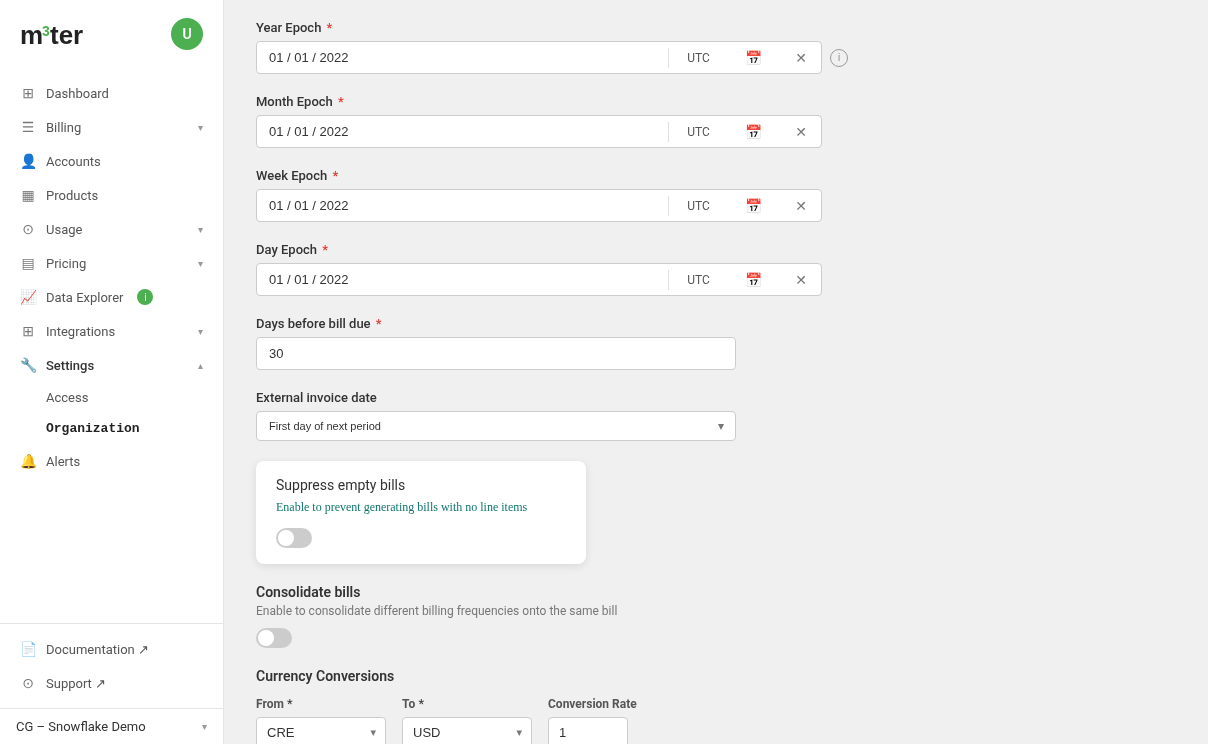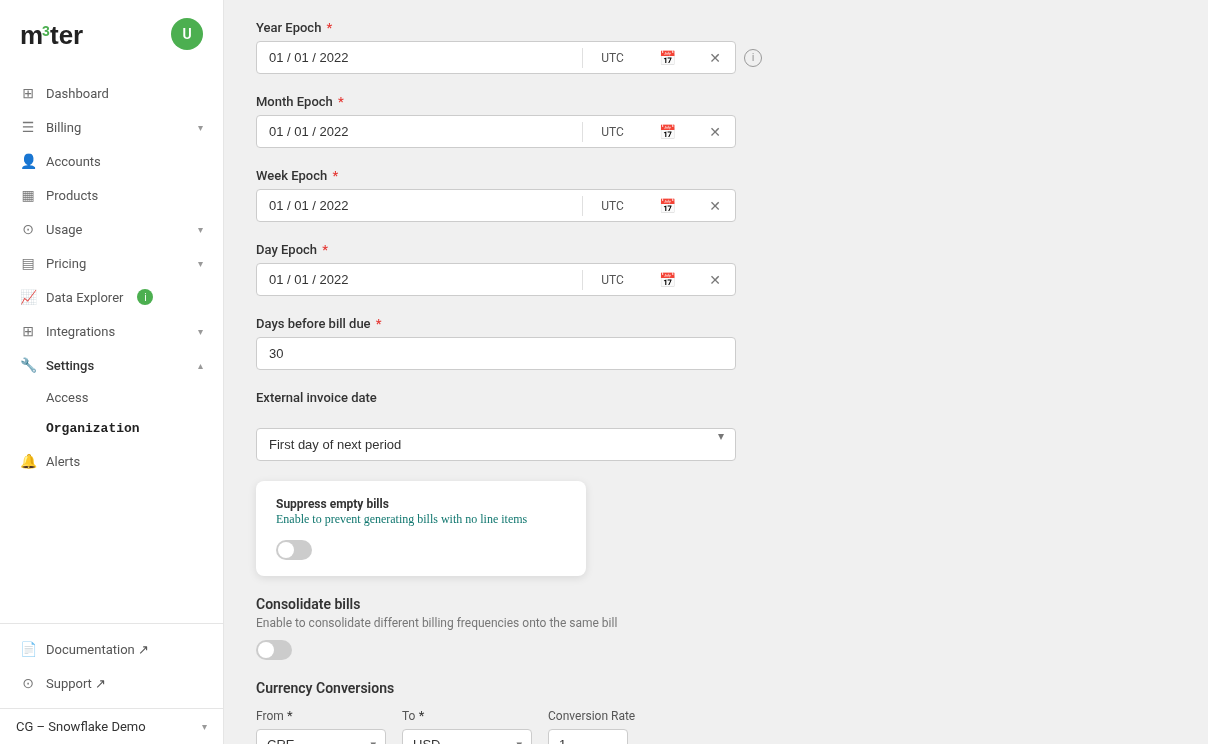--- a/index.html
+++ b/index.html
@@ -147,21 +147,21 @@
       color: #e53935;
       margin-left: 2px;
     }
     .date-input-row {
       display: flex;
       align-items: center;
       gap: 0;
       border: 1px solid #ccc;
       border-radius: 4px;
       background: #fff;
-      width: 480px;
+      width: 566px;
     }
     .date-input-field {
       flex: 1;
       padding: 8px 12px;
       border: none;
       background: transparent;
       font-size: 13px;
       color: #333;
       outline: none;
     }
@@ -206,27 +206,26 @@
       background: #fff;
       color: #333;
       outline: none;
     }
 
     .select-input {
       width: 480px;
       padding: 8px 12px;
       border: 1px solid #ccc;
       border-radius: 4px;
-      font-size: 13px;
+      font-size: 11px;
       background: #fff;
       color: #333;
       outline: none;
       appearance: none;
       cursor: pointer;
-      margin-top: 17px;
     }
     .select-wrapper {
       position: relative;
       width: 480px;
     }
     .select-wrapper::after {
       content: '▾';
       position: absolute;
       right: 12px;
       top: 50%;
@@ -239,23 +238,24 @@
     
     .toggle-card {
       background: #fff;
       border-radius: 8px;
       padding: 16px 20px;
       width: 330px;
       box-shadow: 0 2px 8px rgba(0,0,0,0.1);
       margin-bottom: 20px;
     }
     .toggle-card-title {
-      font-size: 12px;
-      font-weight: 700;
-      color: #333;
+      font-size: 14px;
+      font-weight: 400;
+      color: #333;
+      margin-bottom: 6px;
     }
     .toggle-card-desc {
       font-size: 12px;
       color: #0f766e;
       margin-bottom: 12px;
       line-height: 1.4;
       font-family: Liberation Serif, serif;
     }
     .toggle-switch {
       width: 36px;
@@ -306,21 +306,21 @@
     }
     .currency-row-header {
       display: flex;
       align-items: center;
       gap: 16px;
       margin-bottom: 6px;
     }
     .currency-col-label {
       font-size: 12px;
       color: #555;
-      font-weight: 400;
+      font-weight: 700;
     }
     .currency-data-row {
       display: flex;
       align-items: center;
       gap: 16px;
       margin-bottom: 10px;
     }
     .currency-select-wrapper {
       position: relative;
       width: 130px;

